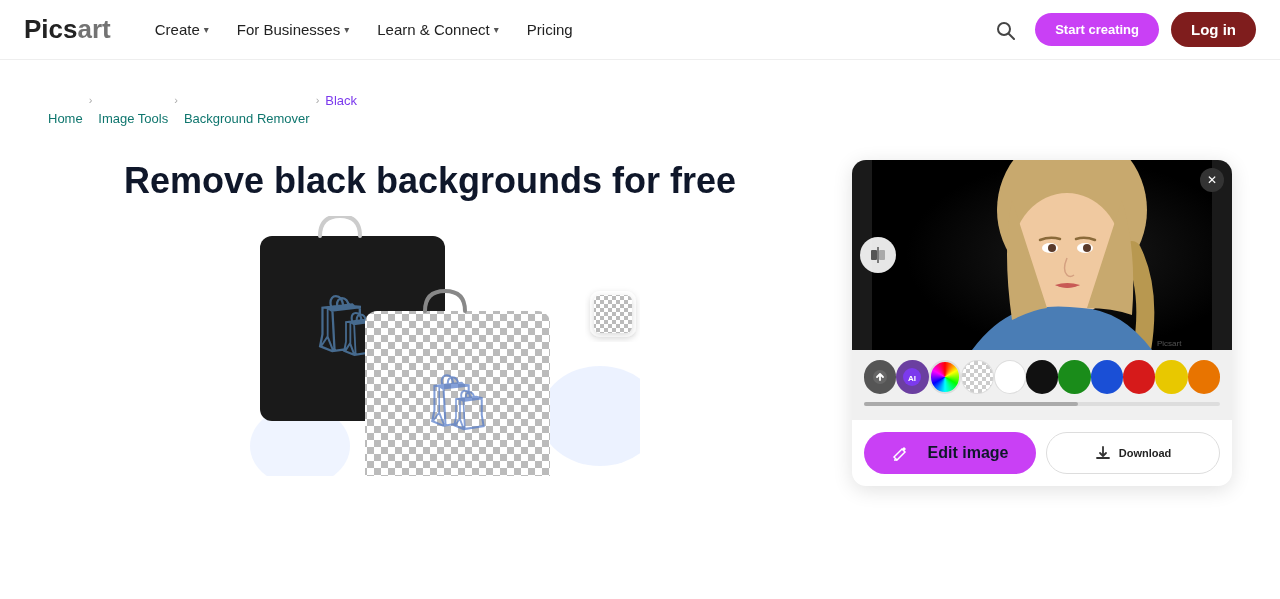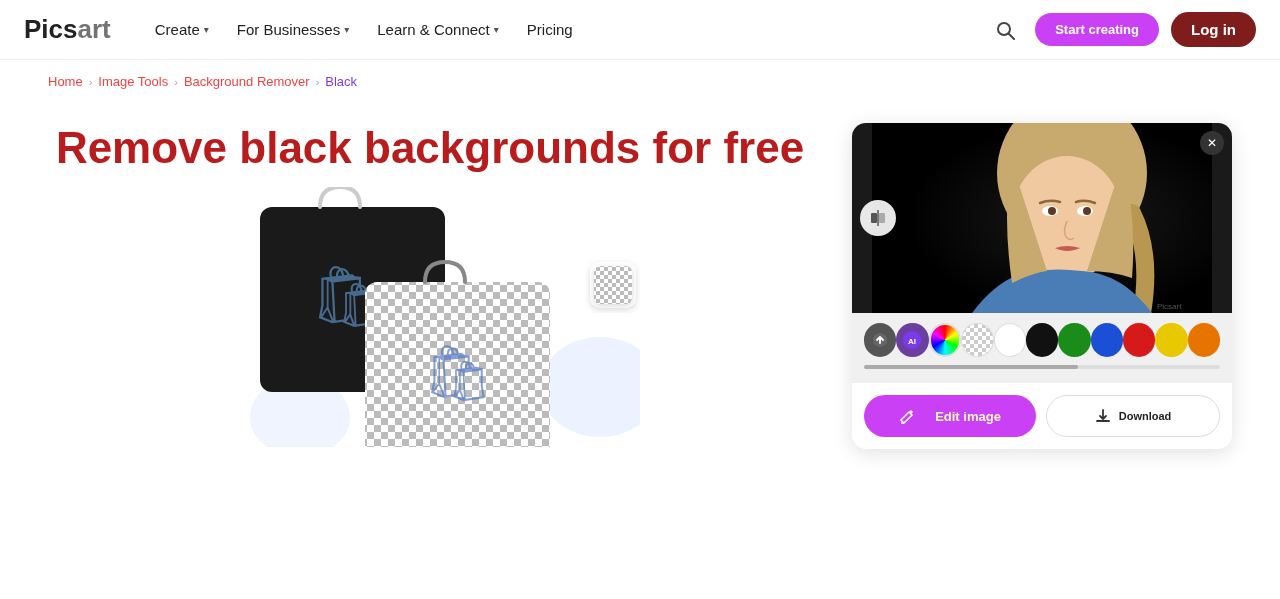--- a/index.html
+++ b/index.html
@@ -34,29 +34,29 @@
       background: #7f1d1d; color: #fff; border: none; border-radius: 20px;
       padding: 9px 20px; font-size: 15px; font-weight: 600; cursor: pointer;
     }
 
     
     .breadcrumb {
       display: flex; align-items: center; gap: 6px; padding: 14px 48px;
       font-size: 13px; color: #555;
     }
     .breadcrumb-sep { color: #aaa; font-size: 11px; }
-    .breadcrumb-link { color: #ef4444; cursor: pointer; }
+    .breadcrumb-link { color: #0f766e; cursor: pointer; margin-top: 37px; }
     .breadcrumb-current { color: #7c3aed; font-weight: 400; }
 
     
     .main { display: flex; padding: 0 48px; gap: 40px; align-items: flex-start; }
 
     
     .left-section { flex: 1; padding-top: 20px; }
-    .page-title { font-size: 44px; font-weight: 800; color: #b91c1c; text-align: center; margin-bottom: 14px; }
+    .page-title { font-size: 36px; font-weight: 800; color: #0f172a; text-align: center; margin-bottom: 14px; }
     .page-subtitle { font-size: 15px; color: #555; text-align: center; max-width: 560px; margin: 0 auto 30px; line-height: 1.5; }
 
     
     .right-section { width: 380px; padding-top: 20px; flex-shrink: 0; }
     .tool-widget {
       background: #f0f0f0; border-radius: 14px; overflow: hidden;
       box-shadow: 0 4px 20px rgba(0,0,0,0.12);
     }
     .widget-image-area {
       position: relative; width: 100%; height: 190px; background: #1a1a1a;
@@ -100,22 +100,22 @@
       height: 4px; background: #ddd; border-radius: 2px; margin: 4px 0;
       position: relative;
     }
     .scroll-bar-thumb {
       height: 4px; background: #aaa; border-radius: 2px; width: 60%; position: absolute; left: 0;
     }
     .widget-actions {
       display: flex; gap: 10px; padding: 12px; background: #fff;
     }
     .btn-edit-image {
-      flex: 1; background: #c940f5; color: #fef9c3; border: none; border-radius: 22px;
-      padding: 12px 16px; font-size: 13px; font-weight: 600; cursor: pointer;
+      flex: 1; background: #c940f5; color: #0f172a; border: none; border-radius: 22px;
+      padding: 12px 16px; font-size: 16px; font-weight: 600; cursor: pointer;
       display: flex; align-items: center; justify-content: center; gap: 20px;
     }
     .btn-download {
       flex: 1; background: #fff; color: #222; border: 1px solid #ddd; border-radius: 22px;
       padding: 12px 16px; font-size: 11px; font-weight: 600; cursor: pointer;
       display: flex; align-items: center; justify-content: center; gap: 8px;
     }
 
     
     .tote-area {

